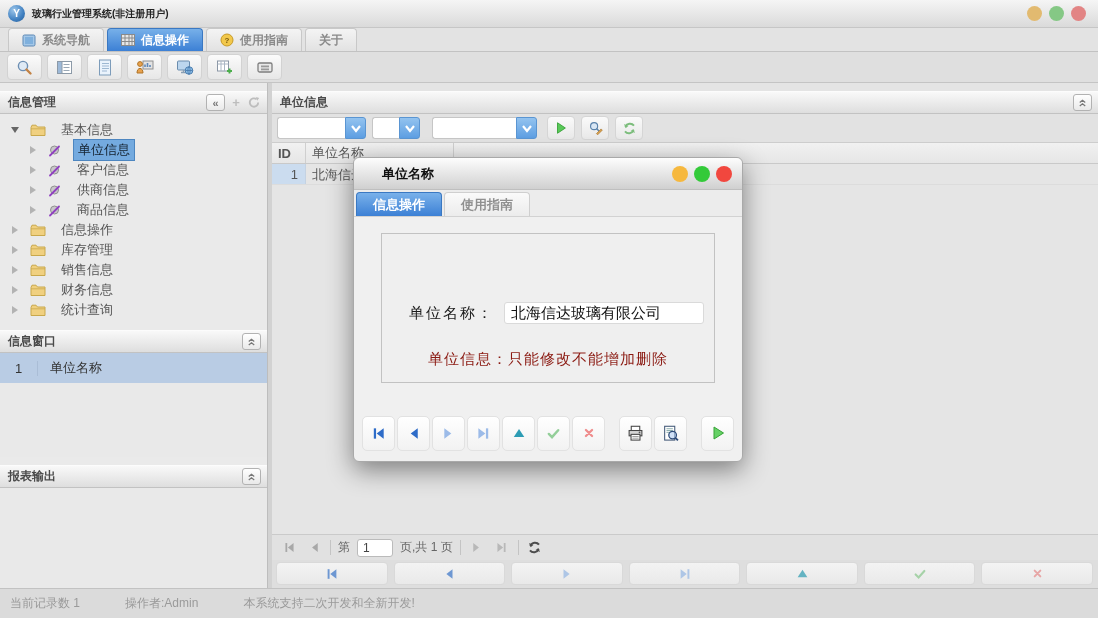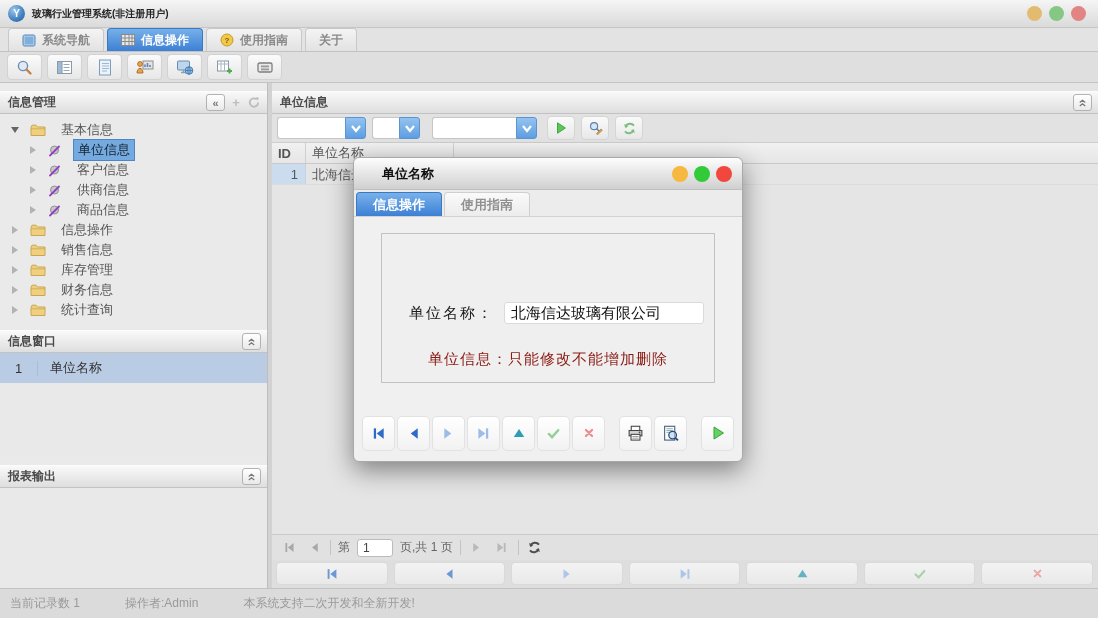--- a/index.html
+++ b/index.html
@@ -307,31 +307,31 @@
         <span class="tree-label">信息操作</span>
       </div>
       <div class="tree-row">
         <span class="tw">
             <span class="arr-right"></span>
           </span>
         <svg width="16" height="13" viewBox="0 0 16 13">
           <path d="M1 3.5 L1 11.5 L15 11.5 L15 3 L7.5 3 L6 1.2 L2 1.2 Z" fill="#f0d080" stroke="#c9a84c"></path>
           <path d="M1 4.8 L15 4.8" stroke="#c9a84c" stroke-width="0.8"></path>
         </svg>
-        <span class="tree-label">销售信息</span>
+        <span class="tree-label">库存管理</span>
       </div>
       <div class="tree-row">
         <span class="tw">
             <span class="arr-right"></span>
           </span>
         <svg width="16" height="13" viewBox="0 0 16 13">
           <path d="M1 3.5 L1 11.5 L15 11.5 L15 3 L7.5 3 L6 1.2 L2 1.2 Z" fill="#f0d080" stroke="#c9a84c"></path>
           <path d="M1 4.8 L15 4.8" stroke="#c9a84c" stroke-width="0.8"></path>
         </svg>
-        <span class="tree-label">库存管理</span>
+        <span class="tree-label">销售信息</span>
       </div>
       <div class="tree-row">
         <span class="tw">
             <span class="arr-right"></span>
           </span>
         <svg width="16" height="13" viewBox="0 0 16 13">
           <path d="M1 3.5 L1 11.5 L15 11.5 L15 3 L7.5 3 L6 1.2 L2 1.2 Z" fill="#f0d080" stroke="#c9a84c"></path>
           <path d="M1 4.8 L15 4.8" stroke="#c9a84c" stroke-width="0.8"></path>
         </svg>
         <span class="tree-label">财务信息</span>

